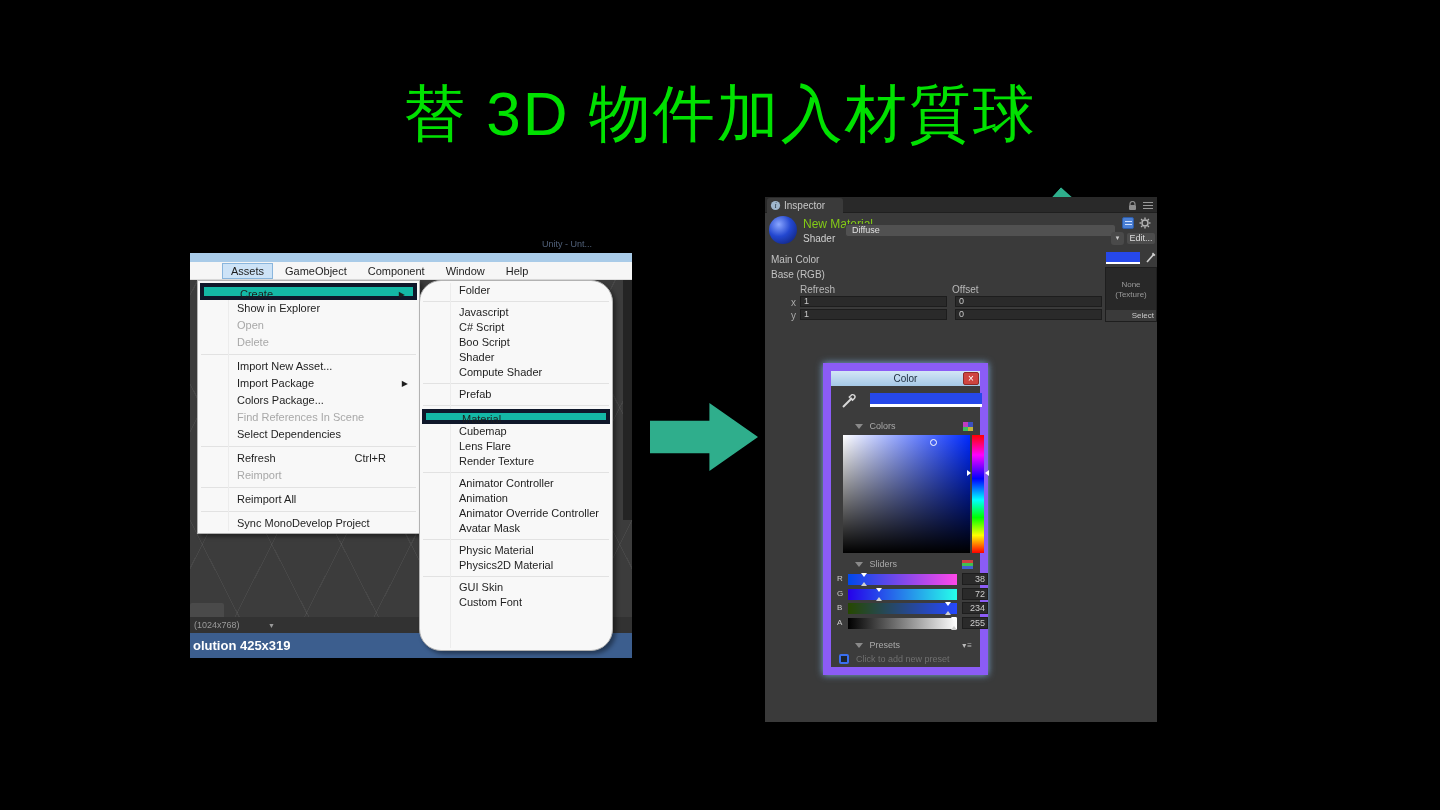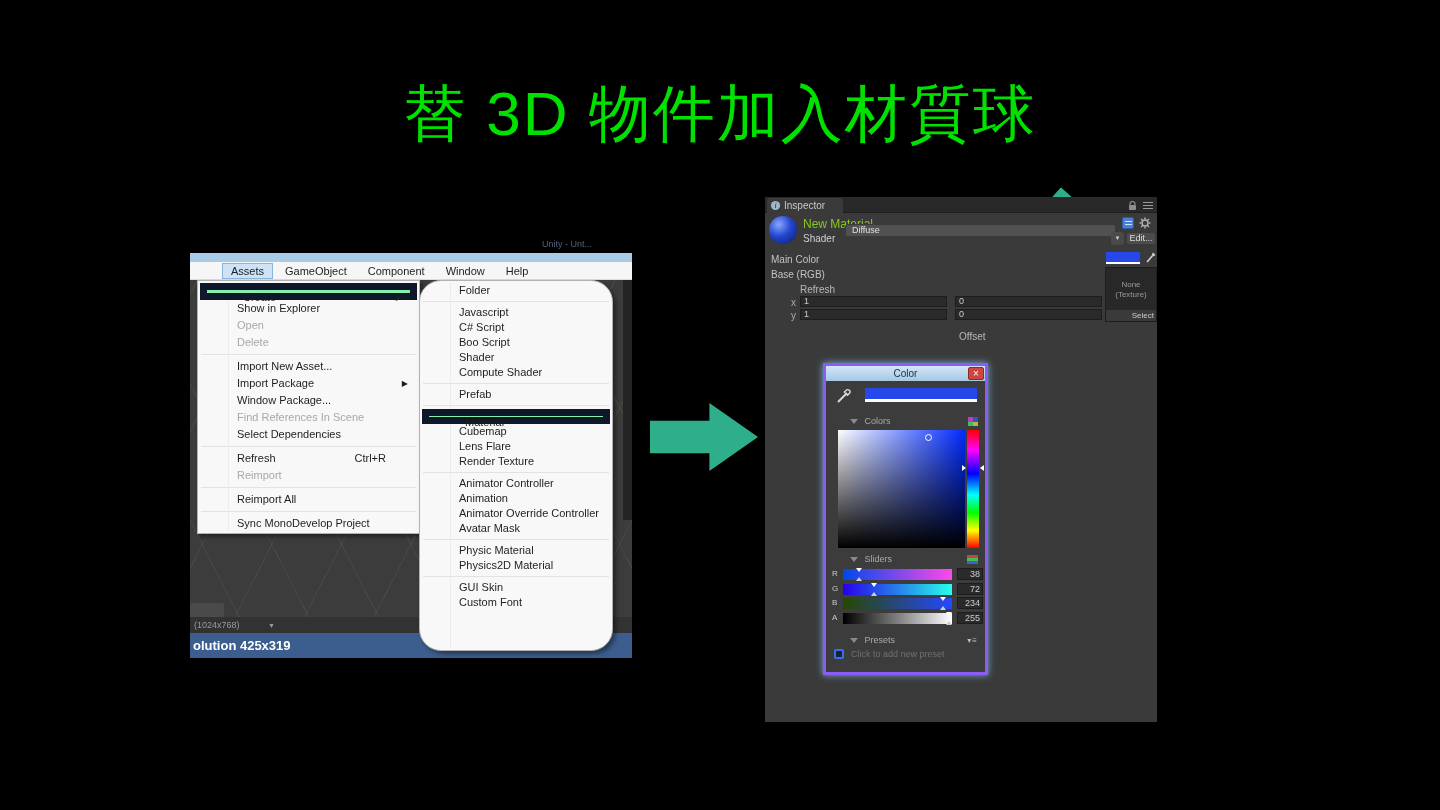--- a/index.html
+++ b/index.html
@@ -35,21 +35,21 @@
   .menu-panel { position:absolute; background:#f8f8f8; border:1px solid #b2b2b2;
     box-shadow:3px 3px 4px rgba(0,0,0,0.4); padding-top:2px; }
   .menu-panel::before { content:""; position:absolute; left:30px; top:2px; bottom:2px; width:1px; background:#ececec; }
   #assets-menu { left:7px; top:35px; width:223px; height:254px; }
   #create-submenu { left:229px; top:35px; width:194px; height:371px;border-radius:22px; }
   .menu-item { position:relative; font-size:11px; color:#1e1e1e; padding-left:36px; margin:0 2px;
     border:1px solid transparent; white-space:nowrap; }
   #assets-menu .menu-item { height:17px; line-height:15px; }
   #create-submenu .menu-item { height:15px; line-height:13px; }
   .menu-item.disabled { color:#a8a8a8; }
-  .menu-item.highlight { background:#86efac; border:7px solid #0f172a; }
+  .menu-item.highlight { background:#14b8a6; border:4px solid #0f172a; }
   .menu-sep { height:1px; background:#e2e2e2; margin:3px 3px; }
   .mi-shortcut { position:absolute; right:30px; top:0; }
   .mi-arrow { position:absolute; right:8px; top:0; font-size:8px; }
 
   
   .big-arrow { position:absolute; left:650px; top:403px; width:108px; height:68px;
     clip-path:polygon(0 26%, 55% 26%, 55% 0, 100% 50%, 55% 100%, 55% 74%, 0 74%); }
   .diag-arrow { position:absolute; left:1046px; top:202px; width:80px; height:34px;
     clip-path:polygon(0 30%, 58% 30%, 58% 0, 100% 50%, 58% 100%, 58% 70%, 0 70%);
     transform:rotate(42deg); }
@@ -83,30 +83,30 @@
     border:1px solid #3a3a3a; border-radius:3px; color:#ddd; font-size:9px; text-align:center; line-height:11px; }
 
   .main-color-label { position:absolute; left:6px; top:57px; color:#c2c2c2; }
   .base-label { position:absolute; left:6px; top:72px; color:#c2c2c2; }
   .swatch { position:absolute; left:341px; top:55px; width:34px; height:12px; border-bottom:2px solid #fff; }
   .tex-box { position:absolute; left:340px; top:70px; width:52px; height:55px; background:#282828;
     border:1px solid #1e1e1e; text-align:center; color:#9a9a9a; font-size:8px; padding-top:12px; line-height:10px; }
   .tex-select { position:absolute; bottom:0; right:0; width:100%; height:11px; background:#3a3a3a;
     color:#ccc; text-align:right; padding-right:2px; font-size:8px; line-height:11px; }
   .tiling-label { position:absolute; left:35px; top:87px; }
-  .offset-label { position:absolute; left:194px; top:87px;margin-top:47px; }
+  .offset-label { position:absolute; left:187px; top:87px; }
   .uv-row { position:absolute; left:0; width:100%; height:12px; }
   .uv-axis { position:absolute; left:26px; top:1px; color:#aaa; }
   .uv-field { position:absolute; top:0; width:147px; height:11px; background:#2a2a2a;
     border:1px solid #1d1d1d; color:#c8c8c8; font-size:9px; line-height:9px; padding-left:3px; }
   .uv-f1 { left:35px; } .uv-f2 { left:190px; }
 
   
   .color-window { position:absolute; left:58px; top:166px; width:165px; height:312px;
-    background:#3c3c3c; border:3px solid #8b5cf6; box-shadow:0 0 7px rgba(130,185,235,0.9); }
+    background:#3c3c3c; border:8px solid #8b5cf6; box-shadow:0 0 7px rgba(130,185,235,0.9); }
   .cw-titlebar { height:15px; background:linear-gradient(#d3e6f6,#a5c8e6); color:#1c2c3c;
     font-size:10px; text-align:center; line-height:15px; position:relative; }
   .cw-close { position:absolute; right:1px; top:1px; width:16px; height:13px; background:#cf4540;
     border:1px solid #8e2b27; border-radius:2px; color:#fff; font-size:10px; line-height:11px; text-align:center; }
   .cw-body { position:relative; width:100%; height:calc(100% - 15px); }
   .cw-colorbar { position:absolute; left:39px; top:7px; width:112px; height:14px; border-bottom:3px solid #fff; }
   .cw-section { position:absolute; left:24px; color:#aaa; font-size:9px; }
   .fold-tri { display:inline-block; width:0; height:0; border-left:4px solid transparent;
     border-right:4px solid transparent; border-top:5px solid #8a8a8a; margin-right:4px; }
   .palette-icon { position:absolute; right:7px; top:36px; width:10px; height:9px; display:grid;
@@ -173,21 +173,21 @@
         <span class="mb-item">Help</span>
       </div>
     <div class="menu-panel" id="assets-menu">
         <div class="menu-item highlight"><span>Create</span><span class="mi-arrow">▶</span></div>
         <div class="menu-item"><span>Show in Explorer</span></div>
         <div class="menu-item disabled"><span>Open</span></div>
         <div class="menu-item disabled"><span>Delete</span></div>
         <div class="menu-sep"></div>
         <div class="menu-item"><span>Import New Asset...</span></div>
         <div class="menu-item"><span>Import Package</span><span class="mi-arrow">▶</span></div>
-        <div class="menu-item"><span>Window Package...</span></div>
+        <div class="menu-item"><span>Colors Package...</span></div>
         <div class="menu-item disabled"><span>Find References In Scene</span></div>
         <div class="menu-item"><span>Select Dependencies</span></div>
         <div class="menu-sep"></div>
         <div class="menu-item"><span>Refresh</span><span class="mi-shortcut">Ctrl+R</span></div>
         <div class="menu-item disabled"><span>Reimport</span></div>
         <div class="menu-sep"></div>
         <div class="menu-item"><span>Reimport All</span></div>
         <div class="menu-sep"></div>
         <div class="menu-item"><span>Sync MonoDevelop Project</span></div>
       </div>

